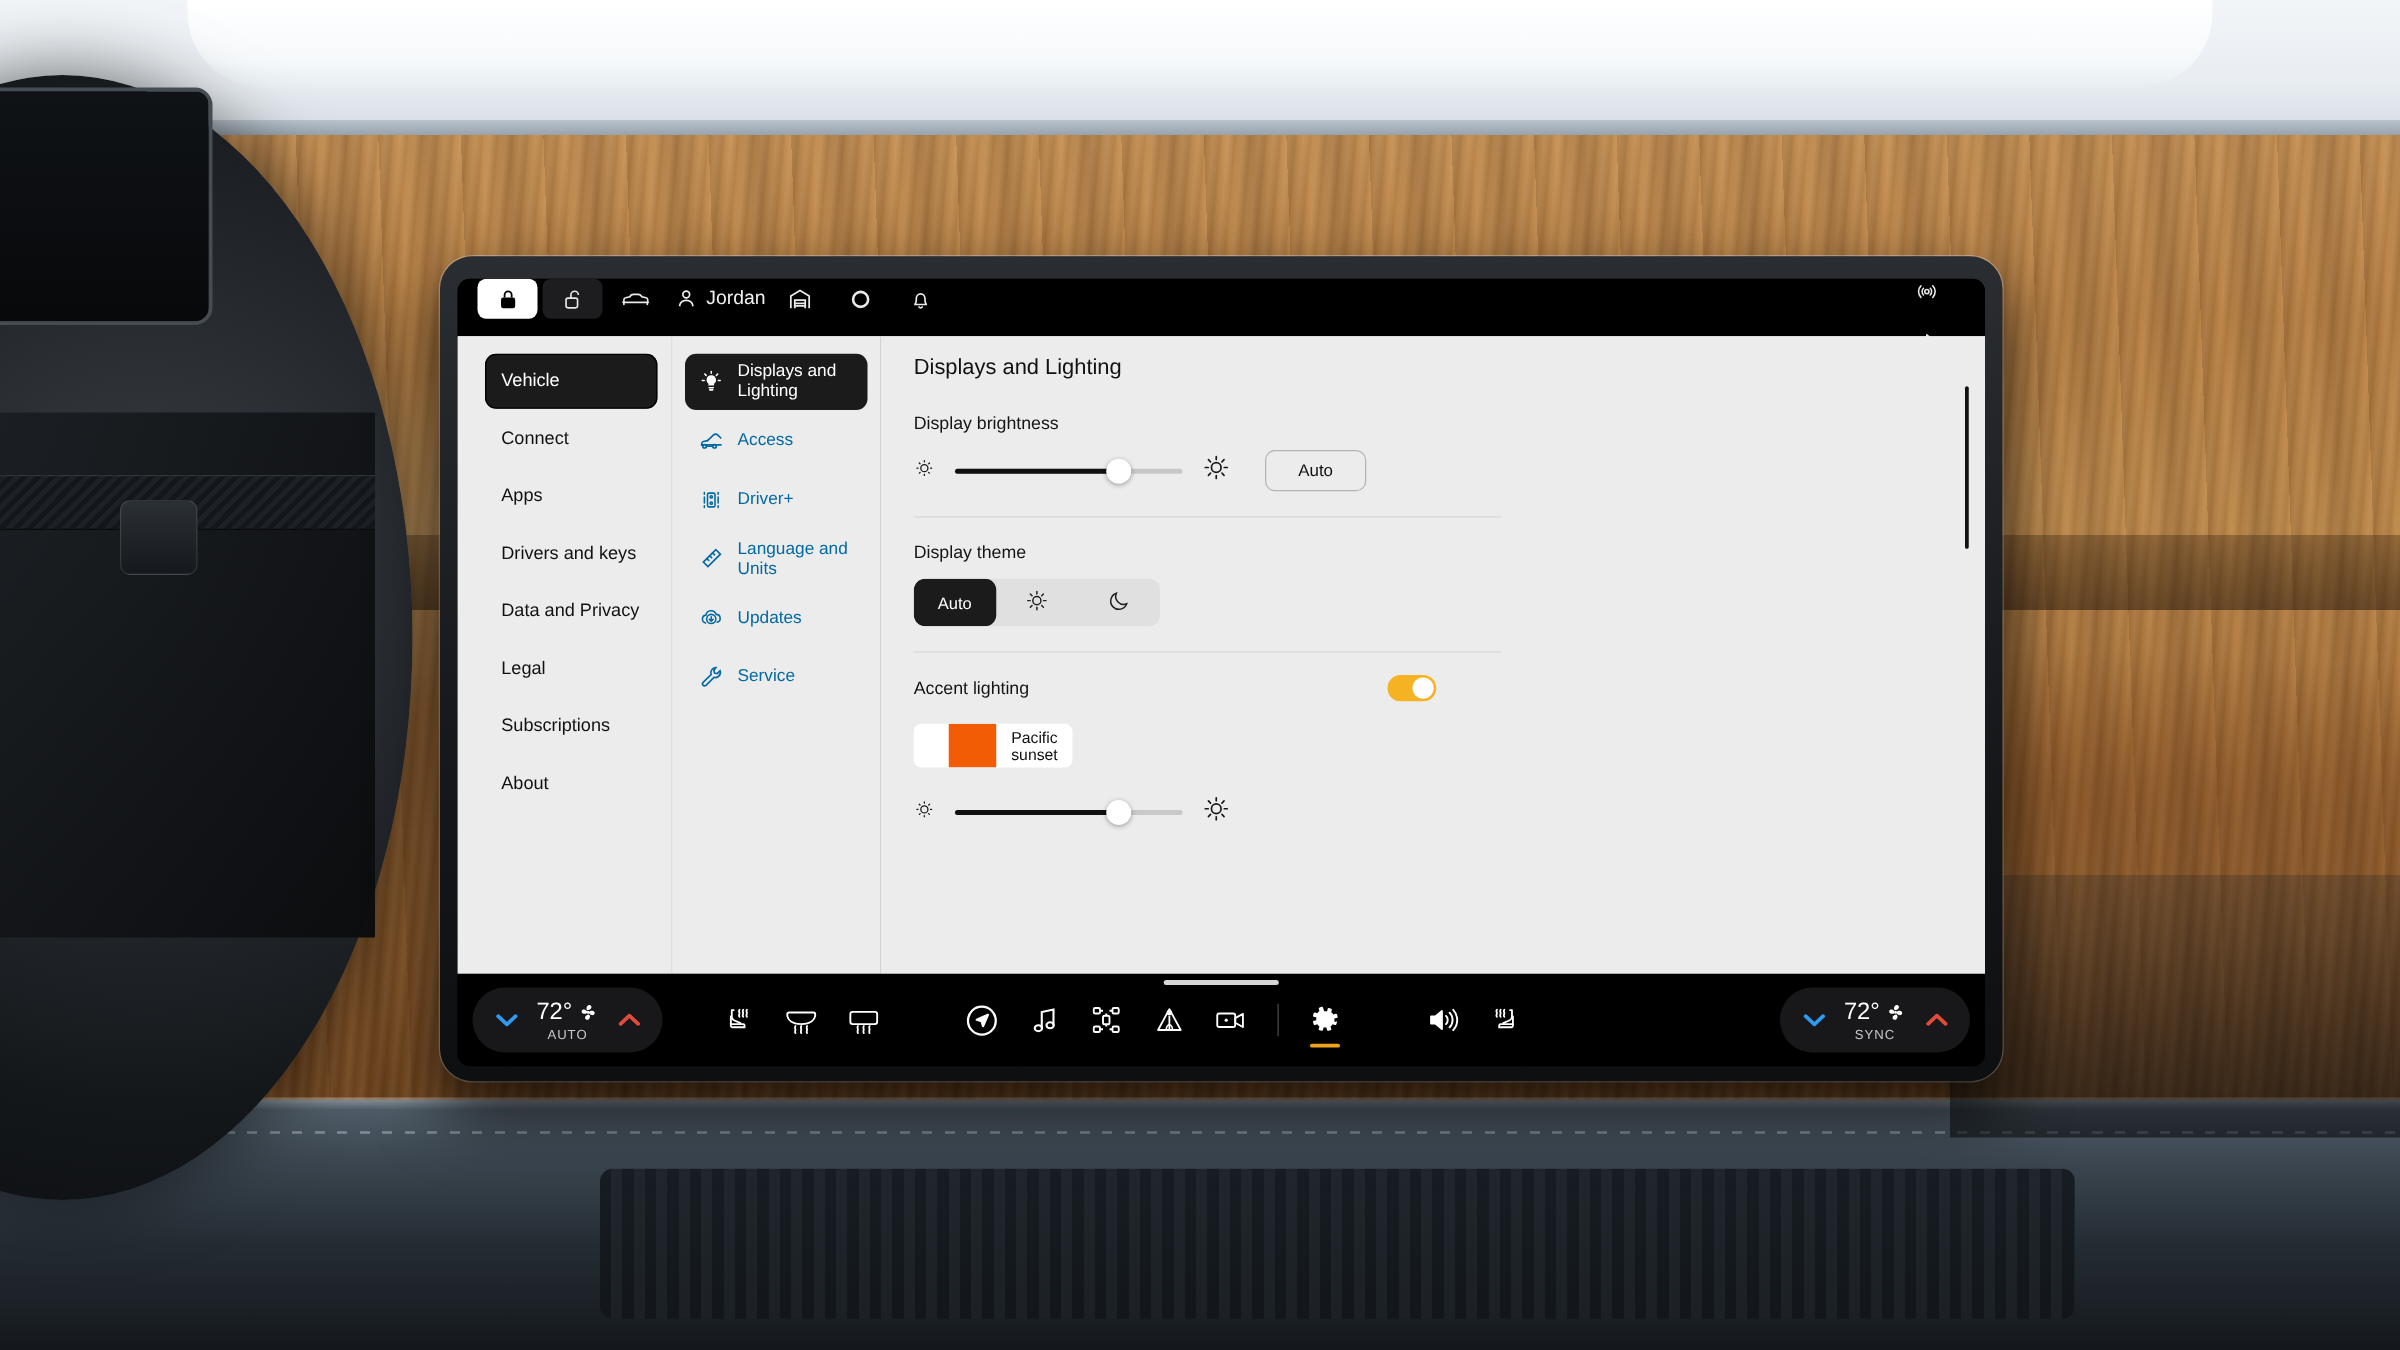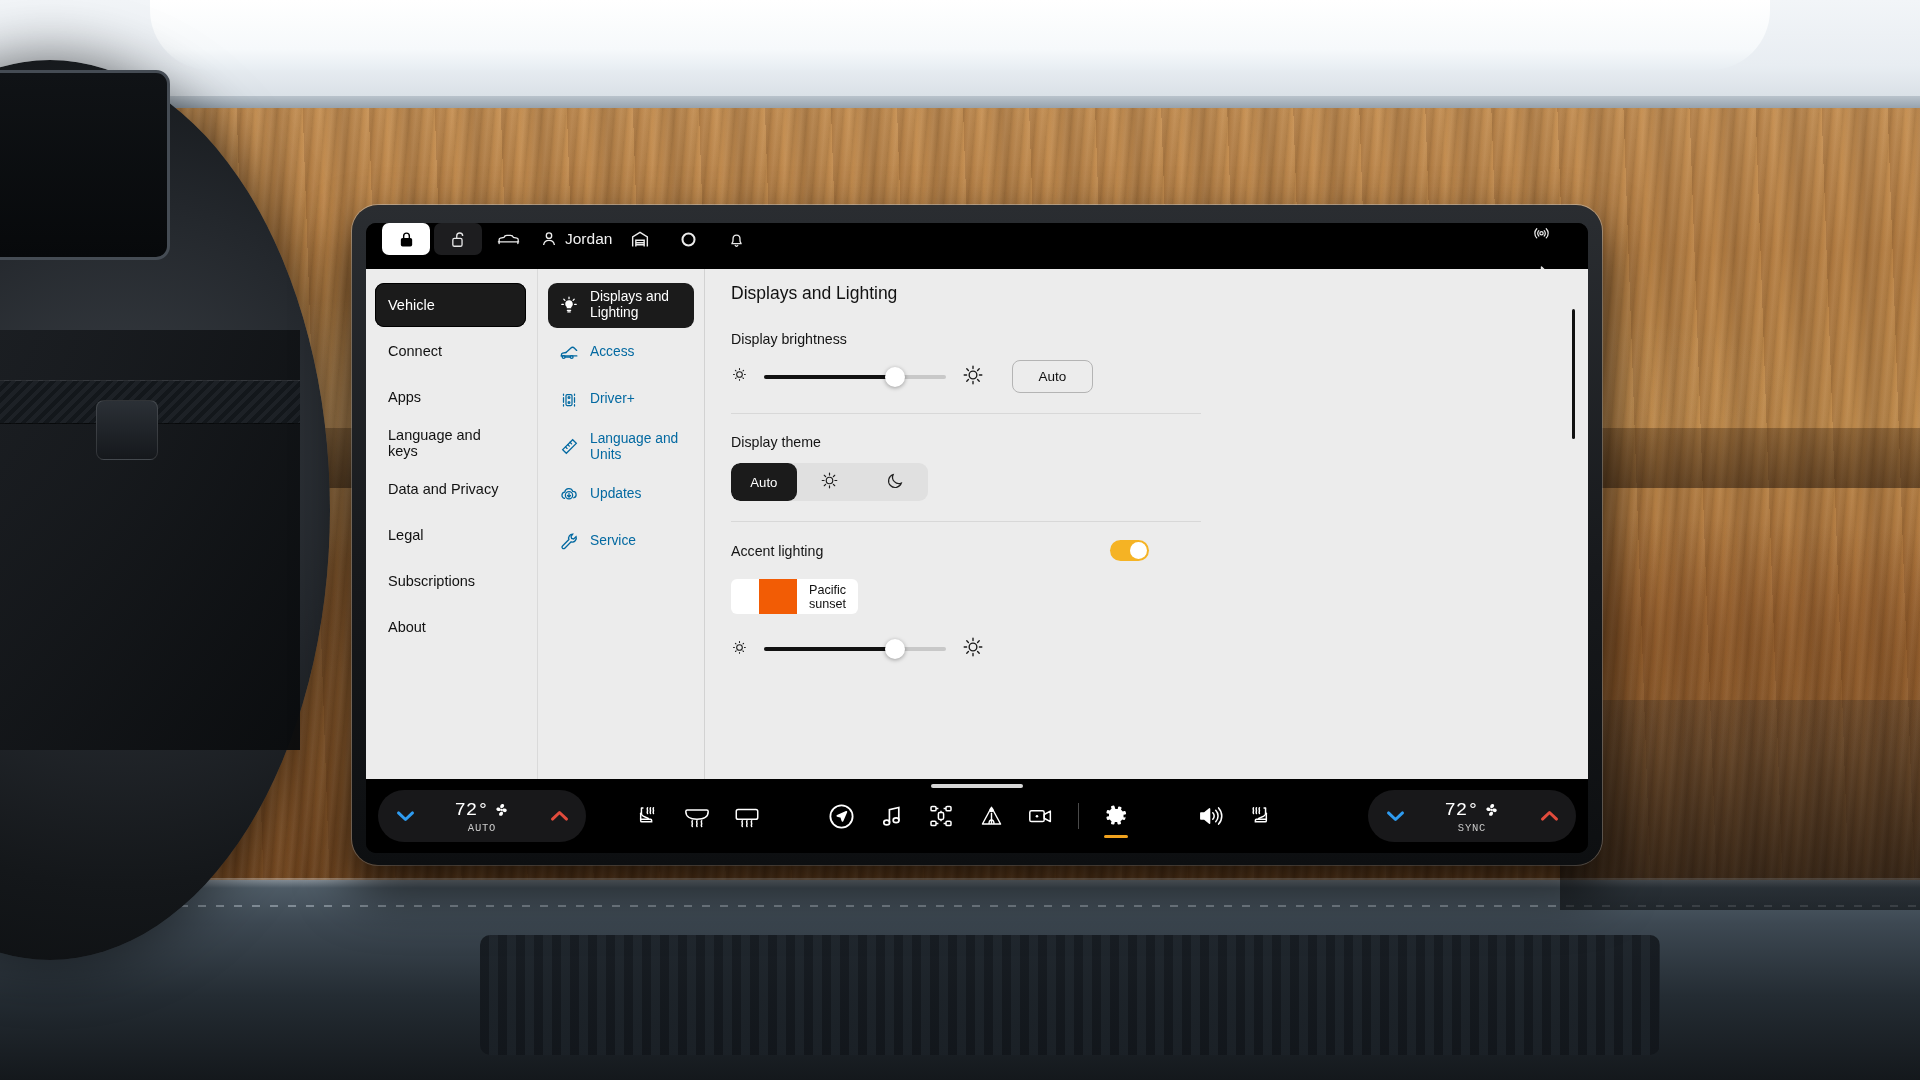--- a/index.html
+++ b/index.html
@@ -153,21 +153,21 @@
   .sb-time { font-size: 15px; color: #ffffff; letter-spacing: .3px; margin-left: 4px; }
 
   
   .body {
     flex: 1; display: flex; background: #ececec; min-height: 0;
     border-radius: 0 0 0 0;
   }
 
   .nav1 {
     width: 172px; flex: 0 0 172px; background: #ececec;
-    padding: 14px 11px 0 9px;
+    padding: 14px 11px 0 22px;
     border-right: 1px solid #dadada;
   }
   .nav1-item {
     height: 44px; display: flex; align-items: center;
     padding: 0 13px; border-radius: 9px;
     font-size: 14.5px; color: #111; font-weight: 500;
     margin-bottom: 2px;
   }
   .nav1-item.sel {
     background: #1b1b1b; color: #fff;
@@ -264,23 +264,23 @@
   .dock {
     height: 74px; flex: 0 0 74px; background: #000;
     display: flex; align-items: center; padding: 0 12px;
     position: relative;
   }
   .home-pill {
     position: absolute; left: 50%; top: 5px; transform: translateX(-50%);
     width: 92px; height: 4px; background: #d7d7d7; border-radius: 3px;
   }
   .climate-pill {
-    display: flex; align-items: center; gap: 28px;
+    display: flex; align-items: center; gap: 0;
     background: #18181a; border-radius: 30px;
-    height: 52px; padding: 0 14px; font-family: Liberation Mono, monospace;
+    height: 52px; padding: 0 14px;
   }
   .chev { width: 26px; display: flex; align-items: center; justify-content: center; }
   .climate-center { text-align: center; min-width: 72px; }
   .climate-temp {
     font-size: 19px; color: #fff; font-weight: 500;
     display: flex; align-items: center; justify-content: center; gap: 4px;
   }
   .climate-sub { font-size: 10.5px; color: #c9c9c9; letter-spacing: .8px; margin-top: 1px; }
   .dock-ic {
     width: 50px; height: 52px; display: flex; align-items: center; justify-content: center;
@@ -429,21 +429,21 @@
         <div class="nav1-item sel">
           <span>Vehicle</span>
           </div>
         <div class="nav1-item">
           <span>Connect</span>
           </div>
         <div class="nav1-item">
           <span>Apps</span>
           </div>
         <div class="nav1-item">
-          <span>Language and keys</span>
+          <span>Drivers and keys</span>
           </div>
         <div class="nav1-item">
           <span>Data and Privacy</span>
           </div>
         <div class="nav1-item">
           <span>Legal</span>
           </div>
         <div class="nav1-item">
           <span>Subscriptions</span>
           </div>

